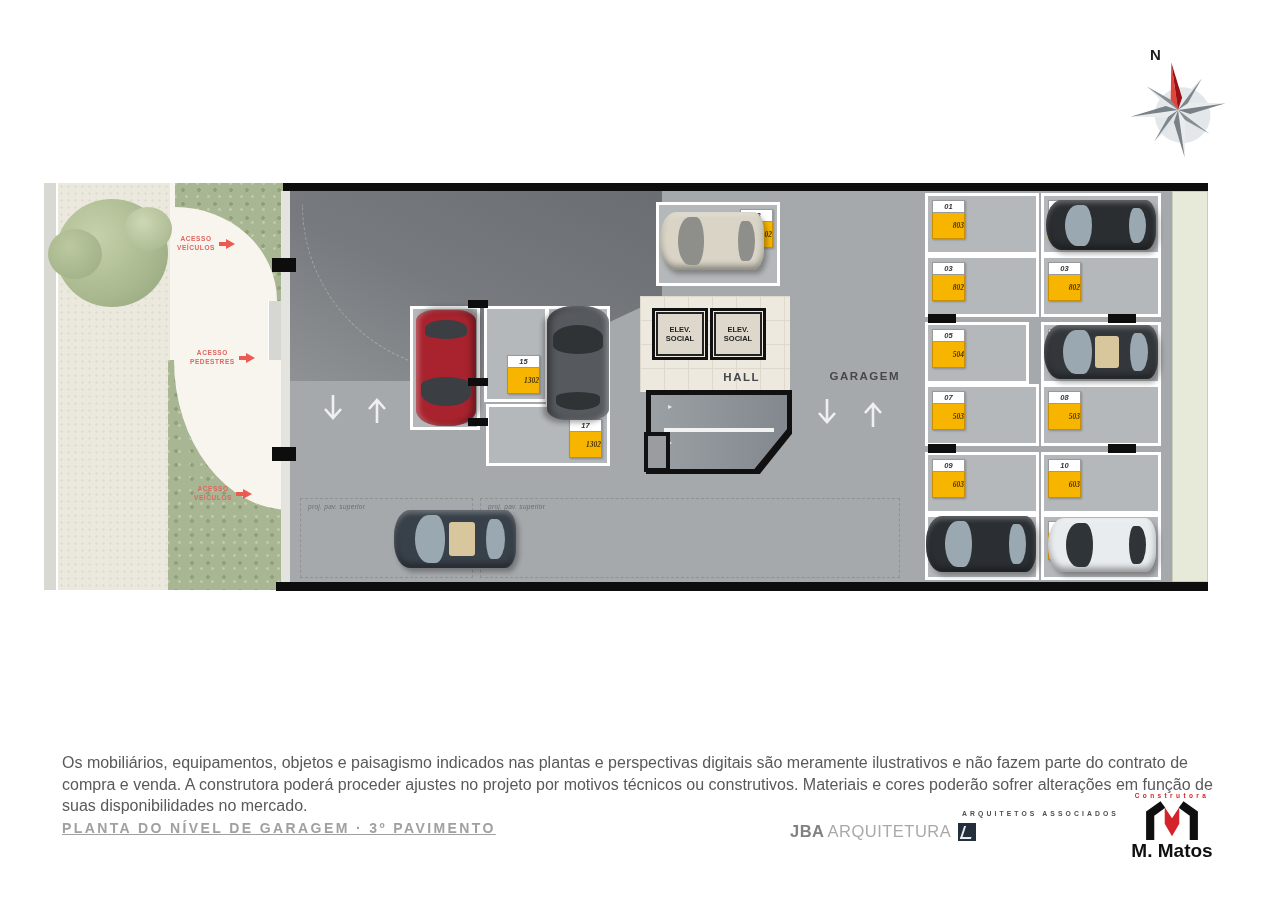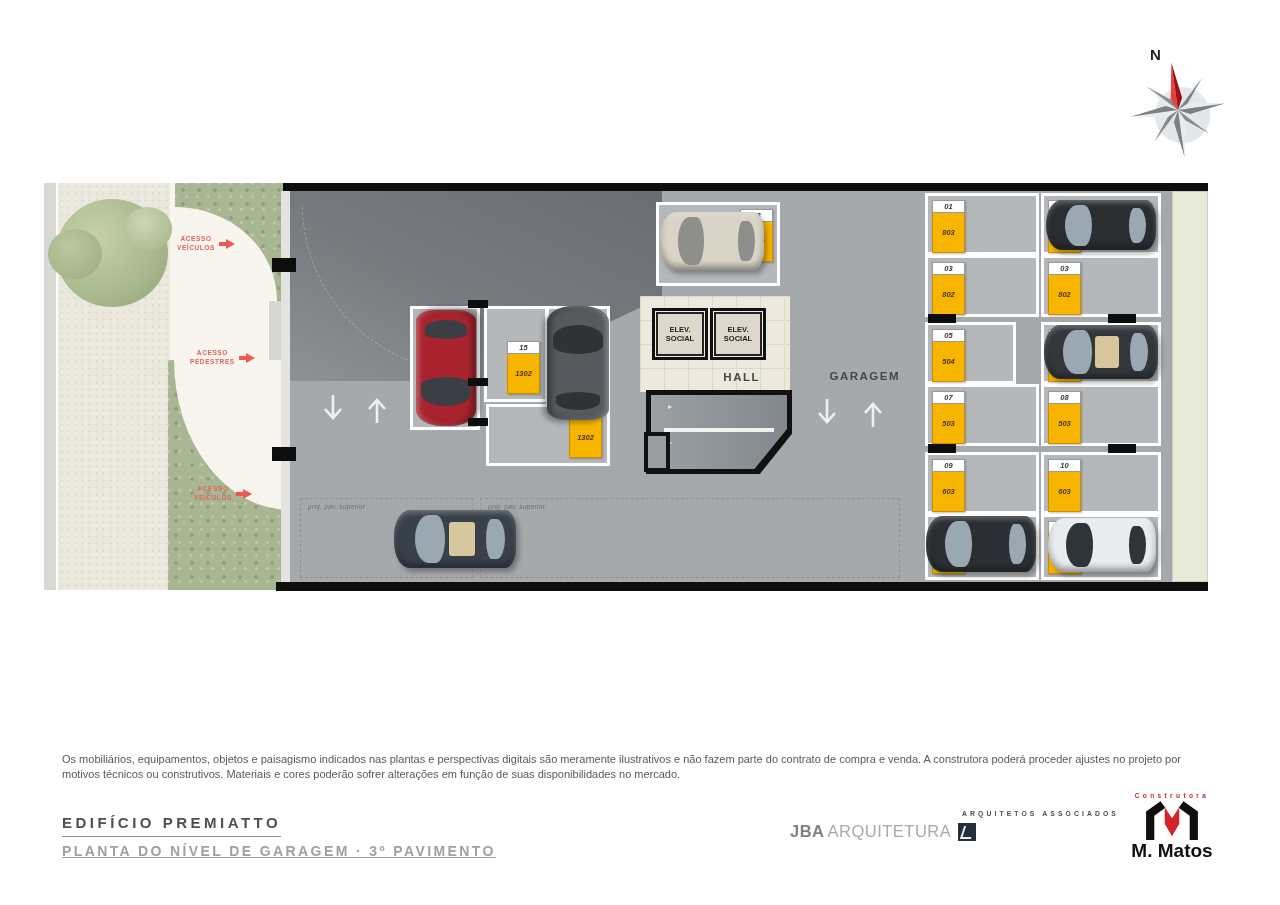--- a/index.html
+++ b/index.html
@@ -47,21 +47,21 @@
           border-left:1px dashed #c3c5c8; border-bottom:1px dashed #c3c5c8; border-bottom-left-radius:100%; opacity:.55; }
   .green-strip { position:absolute; left:1172px; top:191px; width:36px; height:391px; background:#e7ead9; border:1px solid #c9cdbb; }
   .left-gap { position:absolute; left:281px; top:191px; width:9px; height:391px; background:#e3e3df; }
 
   
   .space { position:absolute; background:#b5b8bb; border:3px solid #ffffff; z-index:10; }
   .badge { position:absolute; top:4px; left:4px; width:33px; z-index:15; box-shadow:1px 1px 2px rgba(0,0,0,.25); }
   .badge.br { top:auto; left:auto; right:5px; bottom:5px; }
   .badge.tr { left:auto; right:4px; }
   .badge-num { background:#fff; border:1px solid #9a9a9a; font-size:7.5px; font-weight:700; color:#333; text-align:center; padding:1px 0; font-style:italic; }
-  .badge-unit { background:#f7b500; border:1px solid #c98f00; border-top:none; font-size:7.5px; font-weight:700; color:#4a3500; text-align:center; padding:15px 0; font-style:italic; }
+  .badge-unit { background:#f7b500; border:1px solid #c98f00; border-top:none; font-size:7.5px; font-weight:700; color:#4a3500; text-align:right; padding:8px 0; font-style:italic;font-family:Liberation Serif, serif; }
 
   
   .car { position:absolute; z-index:20; --g:#9aa8b2;
          border-radius:16px 11px 11px 16px / 26px 20px 20px 26px;
          box-shadow:inset 0 3px 5px rgba(255,255,255,.28), inset 0 -4px 6px rgba(0,0,0,.38), 3px 4px 5px rgba(0,0,0,.30); }
   .car i { position:absolute; background:var(--g); }
   .car .gf { left:17%; top:9%; width:25%; height:82%; border-radius:45% 30% 30% 45% / 50%; }
   .car .gr { right:9%; top:15%; width:16%; height:70%; border-radius:30% 45% 45% 30% / 50%; }
   .car .roof { left:45%; top:20%; width:21%; height:60%; background:#d8c79c; border-radius:3px; }
   .rot90 { transform:rotate(90deg); }
@@ -92,21 +92,21 @@
   .sb-seg { position:absolute; top:0; height:100%; }
   .sb-tick { position:absolute; top:0; width:1px; height:9px; background:#1d1d1d; }
   .sb-label { position:absolute; top:13px; font-size:12.5px; color:#2d2d2d; transform:translateX(-50%); white-space:nowrap; }
 
   
   .compass { position:absolute; left:1118px; top:44px; width:112px; height:118px; }
   .compass svg { position:absolute; left:12px; top:18px; width:96px; height:96px; transform:rotate(-8deg); }
   .north { position:absolute; left:32px; top:2px; font-size:15px; font-weight:700; color:#1c1c1c; }
 
   
-  .disclaimer { position:absolute; left:62px; top:752px; width:1153px; font-size:11px; line-height:1.35; color:#595959; }
+  .disclaimer { position:absolute; left:62px; top:752px; width:1153px; font-size:16px; line-height:1.35; color:#595959; }
   .title-block { position:absolute; left:62px; top:814px; }
   .proj-title { display:inline-block; font-size:15px; letter-spacing:3.5px; color:#4f4f4f; font-weight:700; border-bottom:1.5px solid #8f8f8f; padding-bottom:5px; }
   .proj-sub { margin-top:6px; font-size:14px; letter-spacing:2.4px; color:#a0a0a0; font-weight:600;text-decoration:underline; }
 
   .jba { position:absolute; left:790px; top:822px; display:flex; align-items:flex-end; }
   .jba-name { font-size:16.5px; font-weight:700; color:#818181; letter-spacing:.5px; }
   .jba-suffix { font-size:16.5px; font-weight:400; color:#a9a9a9; letter-spacing:.5px; margin-left:3px; }
   .jba-mark { width:18px; height:18px; background:#232f3a; margin-left:7px; position:relative; }
   .jba-mark::after { content:""; position:absolute; left:4px; top:3px; width:9px; height:11px;
         border-left:2px solid #e9edf0; border-bottom:2px solid #e9edf0; transform:skewX(-18deg); }
@@ -211,21 +211,21 @@
         <div class="badge-num">03</div>
         <div class="badge-unit">802</div>
       </div>
     </div>
   <div class="space" style="left:1041px; top:255px; width:120px; height:62px;">
     <div class="badge">
         <div class="badge-num">03</div>
         <div class="badge-unit">802</div>
       </div>
     </div>
-  <div class="space" style="left:925px; top:322px; width:91px; height:62px;">
+  <div class="space" style="left:925px; top:322px; width:104px; height:62px;">
     <div class="badge">
         <div class="badge-num">05</div>
         <div class="badge-unit">504</div>
       </div>
     </div>
   <div class="space" style="left:1041px; top:322px; width:120px; height:62px;">
     <div class="badge">
         <div class="badge-num">06</div>
         <div class="badge-unit">504</div>
       </div>
@@ -378,21 +378,20 @@
   <div class="pillar" style="left:468px; top:418px; width:20px; height:8px;"></div>
   <div class="pillar" style="left:928px; top:314px; width:28px; height:9px;"></div>
   <div class="pillar" style="left:1108px; top:314px; width:28px; height:9px;"></div>
   <div class="pillar" style="left:928px; top:444px; width:28px; height:9px;"></div>
   <div class="pillar" style="left:1108px; top:444px; width:28px; height:9px;"></div>
 
 
   <p class="disclaimer">Os mobiliários, equipamentos, objetos e paisagismo indicados nas plantas e perspectivas digitais são meramente ilustrativos e não fazem parte do contrato de compra e venda. A construtora poderá proceder ajustes no projeto por motivos técnicos ou construtivos. Materiais e cores poderão  sofrer  alterações em função de suas disponibilidades no mercado.</p>
 
   <div class="title-block">
-    <div class="proj-title">EDIFÍCIO PREMIATTO</div>
     <div class="proj-sub">PLANTA DO NÍVEL DE GARAGEM · 3º PAVIMENTO</div>
   </div>
 
   <div class="jba">
     <span class="jba-name">JBA</span>
     <span class="jba-suffix">ARQUITETURA</span>
     <span class="jba-mark"></span>
   </div>
   <div class="mindello">
     <div class="mind-sub">ARQUITETOS ASSOCIADOS</div>

